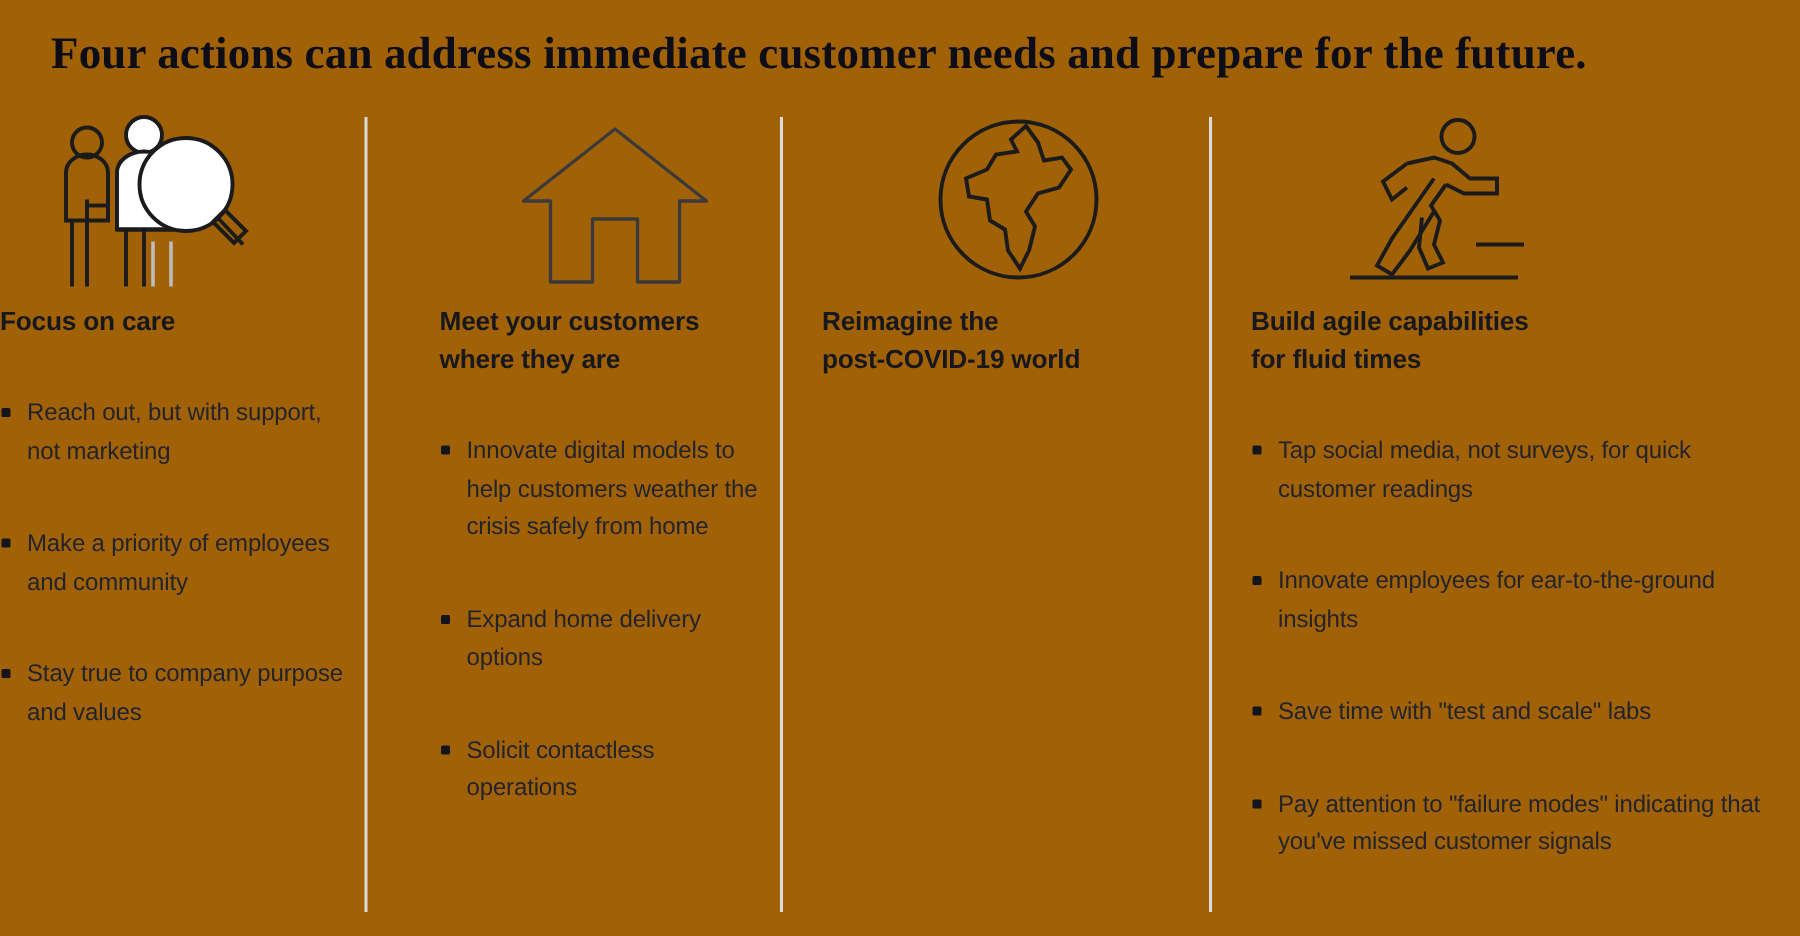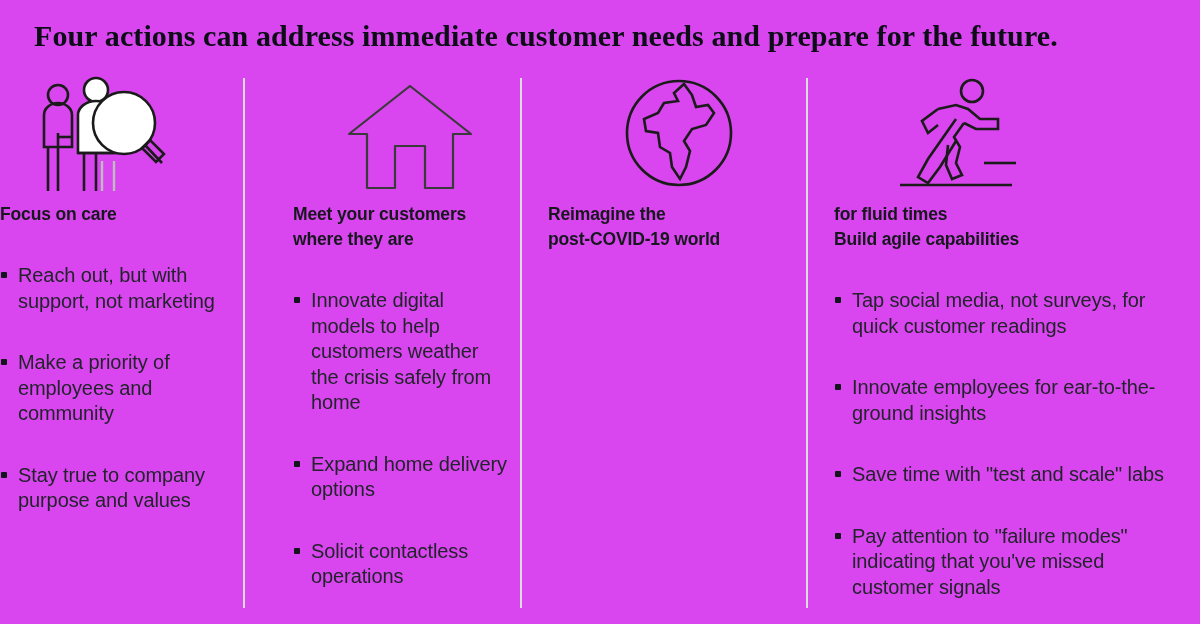--- a/index.html
+++ b/index.html
@@ -12,21 +12,21 @@
     height: 624px;
     overflow: hidden;
     font-family: "Liberation Sans", sans-serif;
     color: #1b1b1b;
     position: relative;
   }
   #slide {
     position: relative;
     width: 1200px;
     height: 624px;
-    background: #d946ef;
+    background: #a16207;
     box-sizing: border-box;
   }
   
   .title {
     position: absolute;
     left: 34px;
     top: 18px;
     width: 1150px;
     font-family: "Liberation Serif", serif;
     font-weight: bold;
@@ -122,21 +122,21 @@
   
   ul.bullets {
     list-style: none;
     margin: 0;
     padding: 0;
   }
   ul.bullets li {
     position: relative;
     padding-left: 18px;
     margin-bottom: 22px;
-    font-size: 20px;
+    font-size: 16px;
     line-height: 25.5px;
     color: #23232c;
     letter-spacing: -0.1px;
     margin-top: 36px;
   }
   ul.bullets li:last-child { margin-bottom: 0; }
   ul.bullets li::before {
     content: "";
     position: absolute;
     left: 1px;
@@ -234,22 +234,22 @@
 
           <path class="ico-stroke" d="M70 48 L60 62 L66 72 L62 88 L68 100 L58 104 L52 90 L54 70"></path>
           <path class="ico-stroke" d="M62 44 L34 84 L24 102 L34 108 L46 92 L62 66"></path>
 
           <line class="ico-stroke" x1="90" y1="88" x2="122" y2="88" stroke-width="2.6"></line>
 
           <line class="ico-stroke" x1="6" y1="110" x2="118" y2="110" stroke-width="3"></line>
         </svg>
       </div>
       <div class="col-heading">
+        <span>Build agile capabilities</span>
         <span>for fluid times</span>
-        <span>Build agile capabilities</span>
       </div>
       <ul class="bullets">
         <li>Tap social media, not surveys, for quick customer readings</li>
         <li>Innovate employees for ear-to-the-ground insights</li>
         <li>Save time with "test and scale" labs</li>
         <li>Pay attention to "failure modes" indicating that you've missed customer signals</li>
       </ul>
     </div>
 
   </div>

